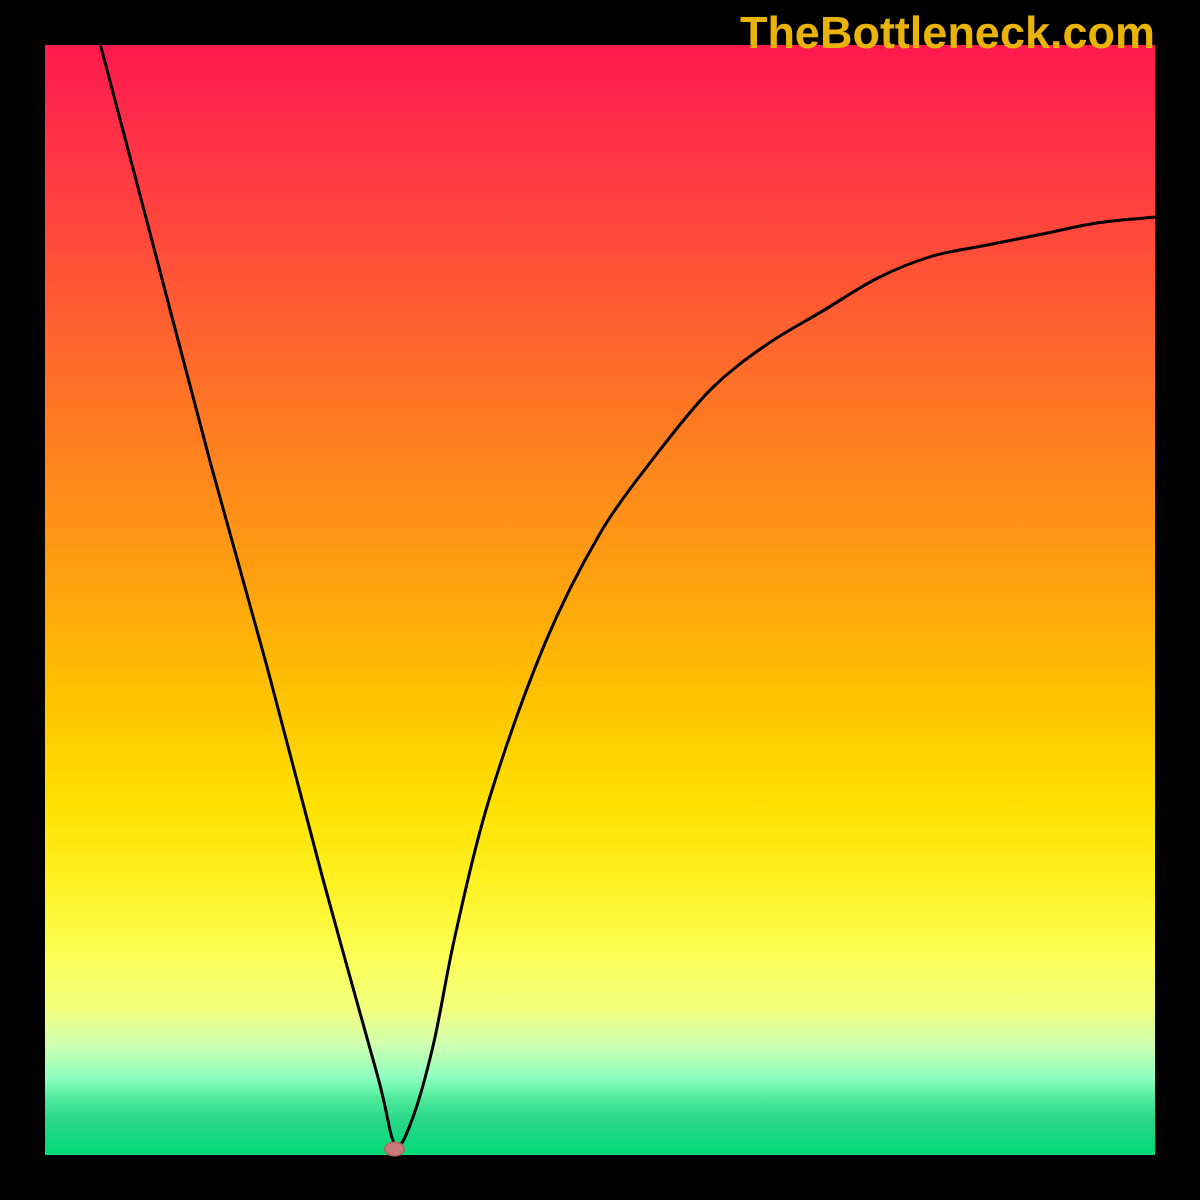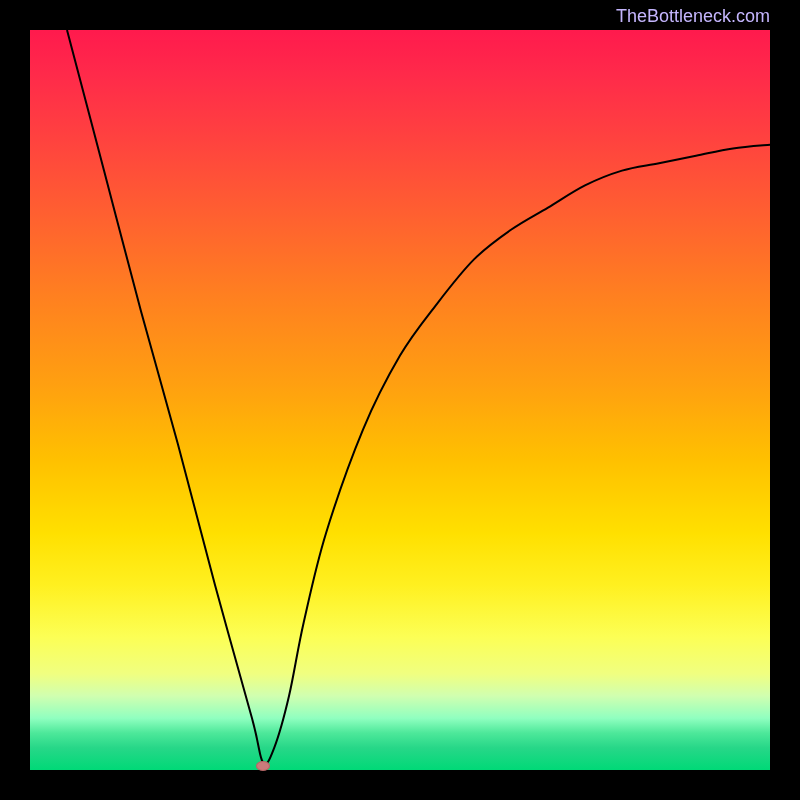--- a/index.html
+++ b/index.html
@@ -36,23 +36,23 @@
       #f0ff80 87%,
       #d0ffb0 90%,
       #90ffc0 93%,
       #4de89a 95%,
       #27d788 97%,
       #00d977 100%);
   }
   .watermark {
     position: absolute;
     font-family: Arial, Helvetica, sans-serif;
-    font-size: 18px;
-    font-weight: 400;
-    color: #c4b5fd;
+    font-size: 30px;
+    font-weight: 700;
+    color: #eab308;
     pointer-events: none;
   }
   svg.curve {
     position: absolute;
     left: 0;
     top: 0;
     width: 740px;
     height: 740px;
     overflow: visible;
   }

